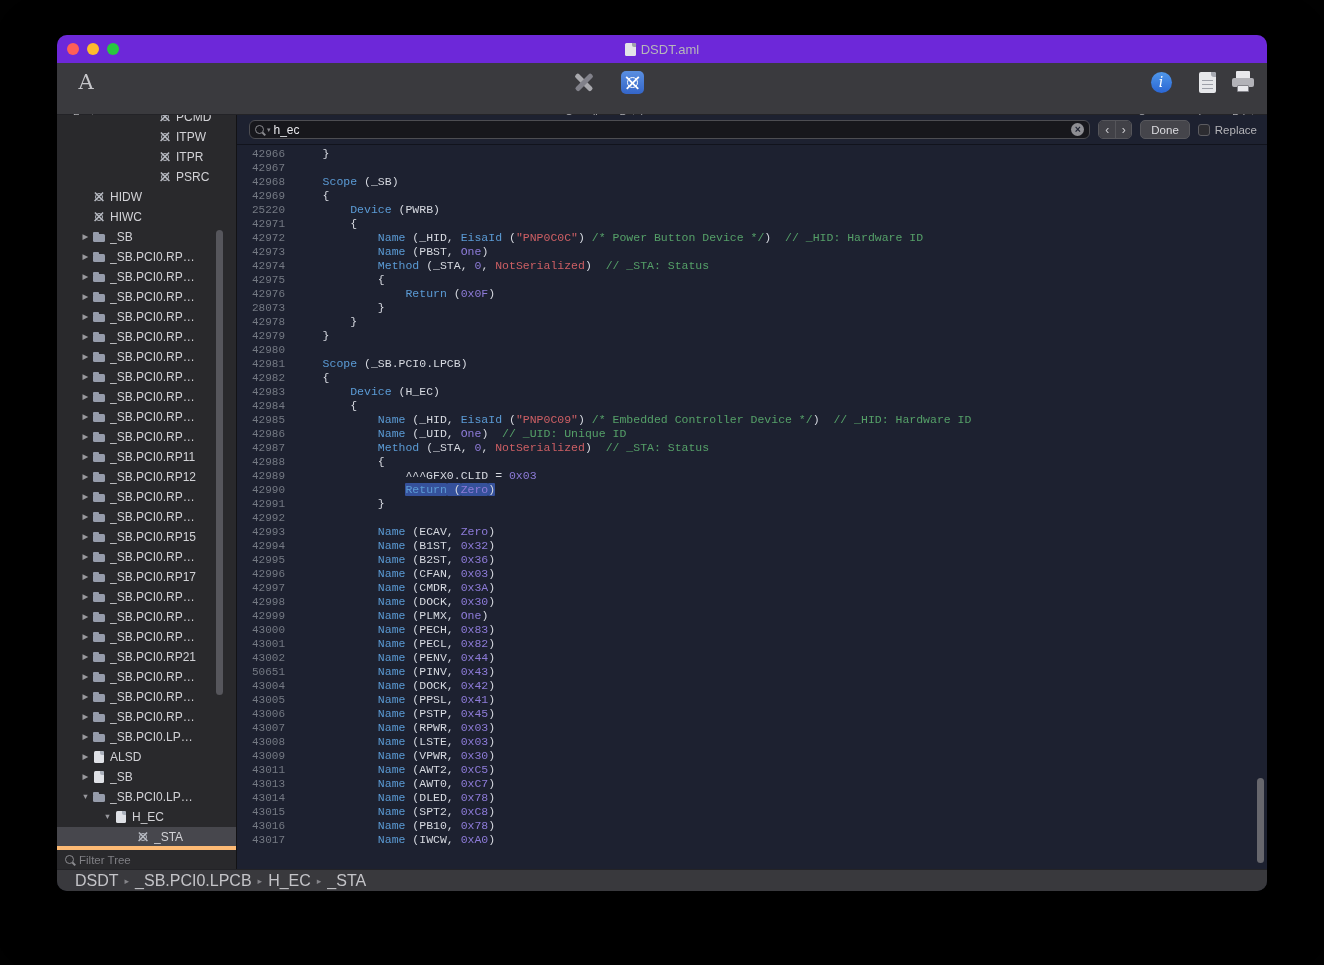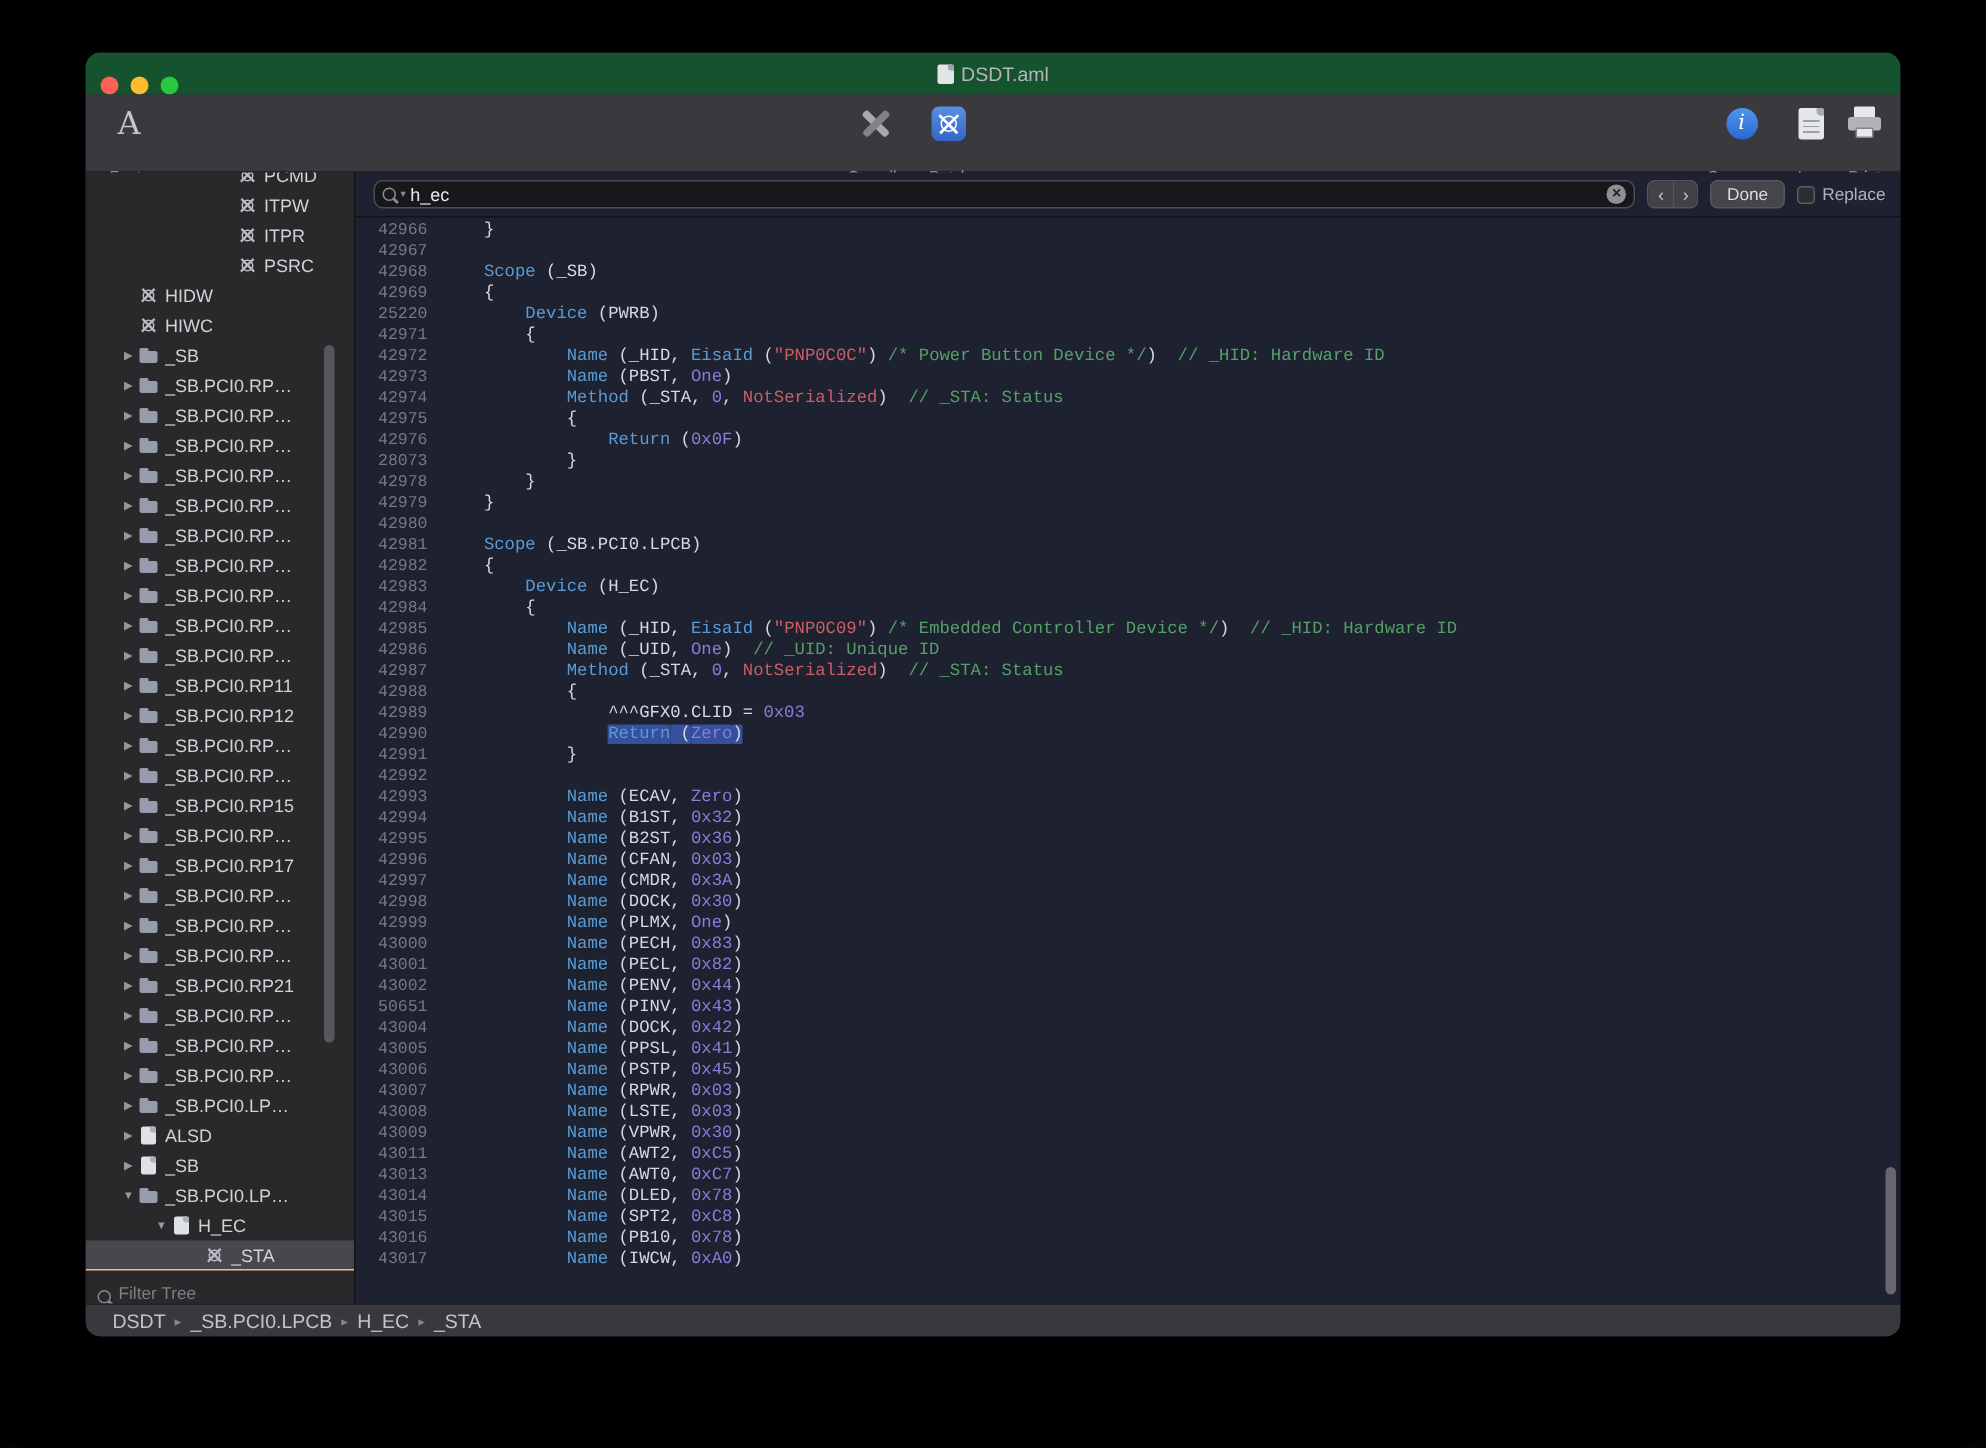--- a/index.html
+++ b/index.html
@@ -3,21 +3,21 @@
 <meta charset="utf-8">
 <style>
   *{margin:0;padding:0;box-sizing:border-box}
   html,body{width:1324px;height:965px;overflow:hidden;background:#010101;font-family:"Liberation Sans",sans-serif}
   .screen{position:relative;width:1324px;height:965px;background:#010101}
 
   .window{position:absolute;left:57px;top:35px;width:1210px;height:856px;border-radius:10px;overflow:hidden;
           background:#1d2130;display:flex;flex-direction:column;box-shadow:0 22px 60px rgba(0,0,0,.65)}
 
   
-  .titlebar{height:28px;background:#14532d;display:flex;align-items:flex-end;position:relative;flex:0 0 auto}
+  .titlebar{height:28px;background:#6d28d9;display:flex;align-items:center;position:relative;flex:0 0 auto}
   .lights{display:flex;gap:8px;margin-left:10px}
   .light{width:12px;height:12px;border-radius:50%;display:inline-block}
   .l-close{background:#ff5f57}.l-min{background:#febc2e}.l-zoom{background:#28c840}
   .title-wrap{position:absolute;left:0;right:0;top:0;bottom:0;display:flex;justify-content:center;align-items:center;gap:5px;pointer-events:none}
   .title{color:#b6b6ba;font-size:13px}
   .doc-ic{width:11px;height:13px;background:#e3e4e8;border-radius:1.5px;position:relative}
   .doc-ic::after{content:"";position:absolute;right:0;top:0;width:4px;height:4px;background:#9fa2aa;border-radius:0 1.5px 0 2px}
 
   
   .toolbar{height:52px;background:#3a3a3e;border-bottom:1px solid #232327;position:relative;flex:0 0 auto}
@@ -59,21 +59,21 @@
   .tri{flex:0 0 13px;width:13px;text-align:center;font-size:7.5px;color:#98989d;line-height:20px}
   .tico{flex:0 0 14px;width:14px;height:14px;margin-right:4px;position:relative}
   .tico.method::before{content:"";position:absolute;inset:3px;border:1.4px solid #b9bcc4;border-radius:50%}
   .tico.method::after{content:"";position:absolute;inset:1px;transform:rotate(45deg);
       background:linear-gradient(#b9bcc4,#b9bcc4) 50% 50%/1.5px 100% no-repeat,linear-gradient(#b9bcc4,#b9bcc4) 50% 50%/100% 1.5px no-repeat}
   .tico.scope::before{content:"";position:absolute;left:1px;top:2px;width:6px;height:3px;background:#969cab;border-radius:1px 1px 0 0}
   .tico.scope::after{content:"";position:absolute;left:1px;top:4px;width:12px;height:8px;background:#969cab;border-radius:1.5px}
   .tico.doc::before{content:"";position:absolute;left:2px;top:1px;width:10px;height:12px;background:#dfe1e6;border-radius:1.5px}
   .tico.doc::after{content:"";position:absolute;left:8px;top:1px;width:4px;height:4px;background:#aab0bb;border-radius:0 1.5px 0 2px}
   .tlabel{overflow:hidden;text-overflow:ellipsis}
-  .filterbar{height:23px;flex:0 0 23px;border-top:1px solid #fdba74;display:flex;align-items:flex-end;padding:0 8px;gap:5px}
+  .filterbar{height:23px;flex:0 0 23px;border-top:4px solid #fdba74;display:flex;align-items:center;padding:0 8px;gap:5px}
   .lens{width:9px;height:9px;border:1.5px solid #8a8a8f;border-radius:50%;position:relative;flex:0 0 9px;display:inline-block}
   .lens::after{content:"";position:absolute;width:4px;height:1.5px;background:#8a8a8f;transform:rotate(45deg);right:-3px;bottom:-1px}
   .filter-input{flex:1;min-width:0;background:transparent;border:none;outline:none;color:#9a9a9e;font-size:11.5px;font-family:inherit}
   .filter-input::placeholder{color:#7f7f84}
   .sb-thumb-side{position:absolute;right:13px;top:115px;width:7px;height:465px;background:#56565c;border-radius:3.5px}
 
   
   .editor{flex:1;min-width:0;display:flex;flex-direction:column;background:#1d2130;position:relative}
   .findbar{height:30px;flex:0 0 30px;display:flex;align-items:center;padding:0 10px 0 12px;gap:8px;border-bottom:1px solid rgba(0,0,0,.4)}
   .search-field{flex:1;min-width:0;height:19px;background:#17171c;border:1px solid #4d4d52;border-radius:6px;display:flex;align-items:center;padding:0 5px;gap:3px}
@@ -95,21 +95,21 @@
   .tp{color:#d6d9e0}
   .tk{color:#5b9bd5}
   .ts{color:#cd5f64}
   .tc{color:#55a068}
   .tn{color:#8d7bd8}
   .th{background:#35519b;border-radius:1px}
   .ed-thumb{position:absolute;right:3px;top:663px;width:7px;height:85px;background:#67676d;border-radius:3.5px}
 
   
   .statusbar{height:22px;flex:0 0 22px;background:#39393d;border-top:1px solid #232327;display:flex;align-items:center;padding-left:18px;gap:6px}
-  .crumb{color:#c4c4c8;font-size:13px}
+  .crumb{color:#c4c4c8;font-size:16px}
   .crumb-sep{color:#85858a;font-size:9px}
 </style>
 </head>
 <body>
 
 <div class="screen">
   <div class="window">
 
     <div class="titlebar">
       <div class="lights">

